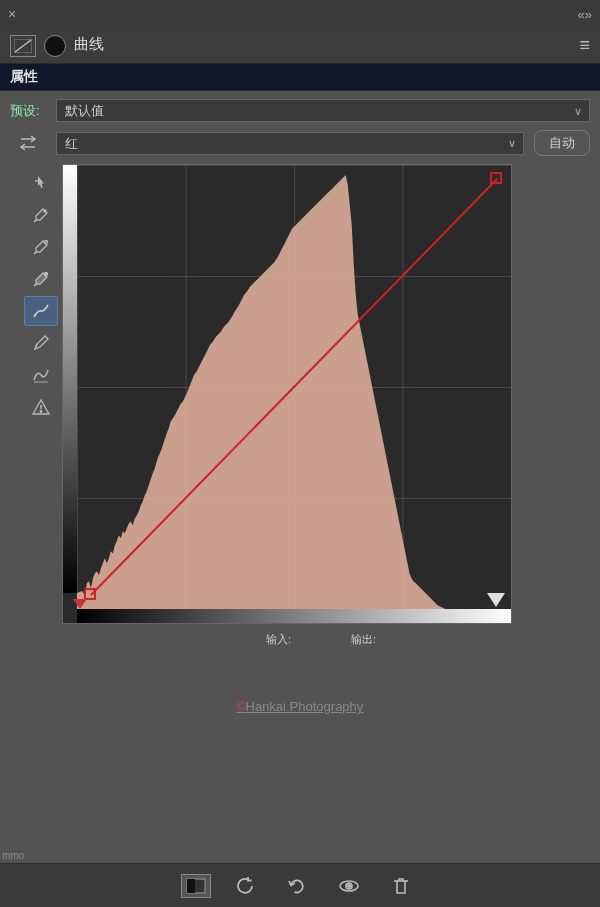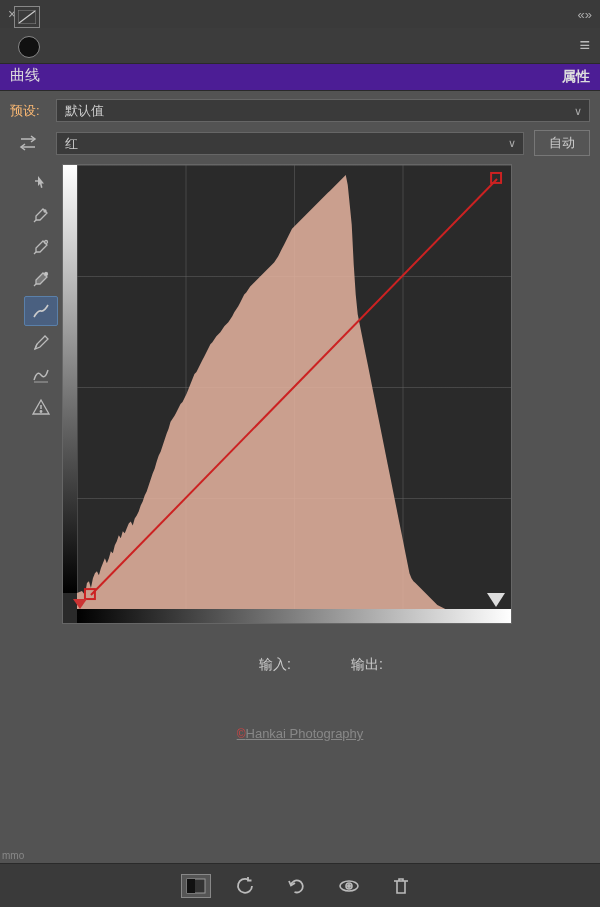--- a/index.html
+++ b/index.html
@@ -30,21 +30,21 @@
     .header {
       display: flex;
       align-items: center;
       justify-content: space-between;
       background: #3c3c3c;
       height: 36px;
       padding: 0 10px;
       border-bottom: 1px solid #2a2a2a;
     }
     .header-left {
-      display: flex; align-items: flex-end; gap: 8px; flex-direction: column;
+      display: flex; align-items: flex-start; gap: 8px;
     }
     .header-icon-box {
       width: 26px; height: 22px;
       border: 1.5px solid #888;
       display: flex; align-items: center; justify-content: center;
       font-size: 11px; color: #aaa;
     }
     .header-circle {
       width: 22px; height: 22px; border-radius: 50%;
       background: #111; border: 1.5px solid #888;
@@ -56,21 +56,21 @@
     .panel {
       background: #535353;
       padding: 8px 10px;
     }
 
     
     .preset-row {
       display: flex; align-items: center; gap: 10px;
       margin-bottom: 8px;
     }
-    .preset-label { color: #fdba74; font-size: 13px; width: 36px; flex-shrink: 0; }
+    .preset-label { color: #86efac; font-size: 13px; width: 36px; flex-shrink: 0; }
     .select-wrapper {
       flex: 1; position: relative;
     }
     .select-wrapper::after {
       content: '∨';
       position: absolute; right: 8px; top: 50%; transform: translateY(-50%);
       color: #aaa; pointer-events: none; font-size: 11px;
     }
     .select-wrapper select {
       width: 100%;
@@ -112,21 +112,21 @@
       border-radius: 0;
       cursor: pointer;
     }
     .auto-btn {
       background: #555;
       border: 1px solid #777;
       color: #ccc;
       padding: 3px 14px;
       font-size: 13px;
       cursor: pointer;
-      border-radius: 0;
+      border-radius: 8px;
       white-space: nowrap;
     }
 
     
     .main-area {
       display: flex;
       padding: 0 10px;
     }
 
     
@@ -213,23 +213,22 @@
       z-index: 5;
     }
 
     
     .io-row {
       display: flex;
       align-items: center;
       justify-content: center;
       gap: 60px;
       padding: 8px 0 4px;
-      font-size: 14px;
+      font-size: 11px;
       color: #ccc;
-      margin-top: 24px;
     }
 
     
     .watermark {
       text-align: center;
       padding: 40px 0 20px;
       color: #888;
       font-size: 13px;
       text-decoration: underline;
     }
@@ -292,21 +291,21 @@
         <rect width="18" height="14" fill="none" stroke="#888" stroke-width="1"></rect>
         <polyline points="1,13 5,10 9,7 13,4 17,1" fill="none" stroke="#ccc" stroke-width="1.2"></polyline>
       </svg>
     </div>
     <div class="header-circle"></div>
     <span class="header-title">曲线</span>
   </div>
   <span class="menu-icon">≡</span>
 </div>
 
-<div style="background:#4c1d95; padding:4px 10px 4px; font-size:14px; color:#ddd; font-weight:600; border-bottom:1px solid #2a2a2a;text-align:right;">属性</div>
+<div style="background:#0f172a; padding:4px 10px 4px; font-size:14px; color:#ddd; font-weight:600; border-bottom:1px solid #2a2a2a;">属性</div>
 
 <div class="panel">
 
   <div class="preset-row">
     <span class="preset-label">预设:</span>
     <div class="select-wrapper">
       <select>
         <option>默认值</option>
         <option>自定义</option>
         <option>增强对比度</option>

